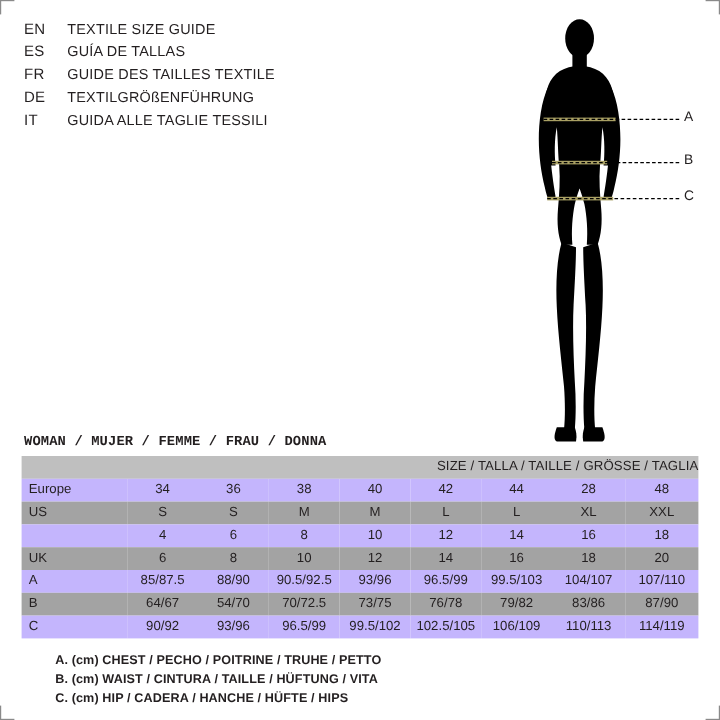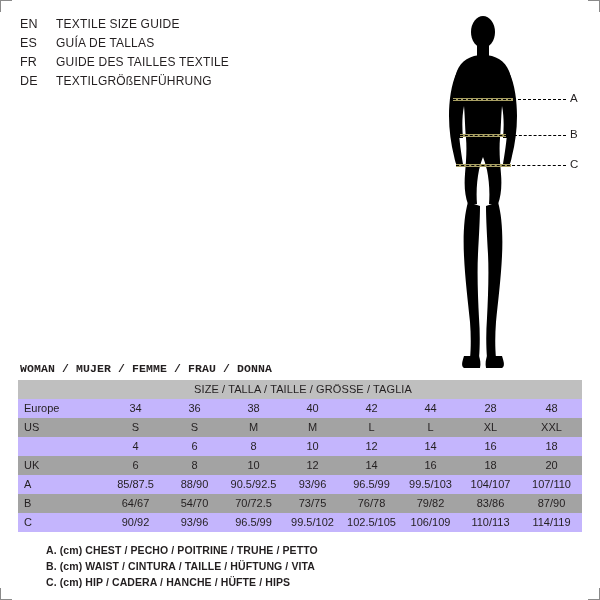--- a/index.html
+++ b/index.html
@@ -104,21 +104,21 @@
     font-size: 11px;
     font-weight: normal;
     padding: 0;
     height: 19px;
     line-height: 19px;
     text-align: center;
     color: #231f20;
     border: none;
   }
   table.size-table th.head-cell {
-    text-align: center;
+    text-align: right;
     padding-left: 6px;
     font-weight: normal;
     letter-spacing: 0.1px;
   }
   table.size-table td.label-cell {
     text-align: left;
     padding-left: 6px;
   }
   tr.header-row {
     background: #bfbfbf;
@@ -178,20 +178,24 @@
       <span class="title-lang">ES</span>
       <span class="title-text">GUÍA DE TALLAS</span>
     </div>
     <div class="title-row">
       <span class="title-lang">FR</span>
       <span class="title-text">GUIDE DES TAILLES TEXTILE</span>
     </div>
     <div class="title-row">
       <span class="title-lang">DE</span>
       <span class="title-text">TEXTILGRÖßENFÜHRUNG</span>
+    </div>
+    <div class="title-row">
+      <span class="title-lang">IT</span>
+      <span class="title-text">GUIDA ALLE TAGLIE TESSILI</span>
     </div>
   </div>
 
   <div class="figure-wrap">
     <svg class="figure-svg" width="170" height="365" viewBox="0 0 170 365">
       <g fill="#000000">
 
         <ellipse cx="63" cy="22" rx="12" ry="16"></ellipse>
 
         <rect x="57" y="34" width="12" height="14"></rect>

